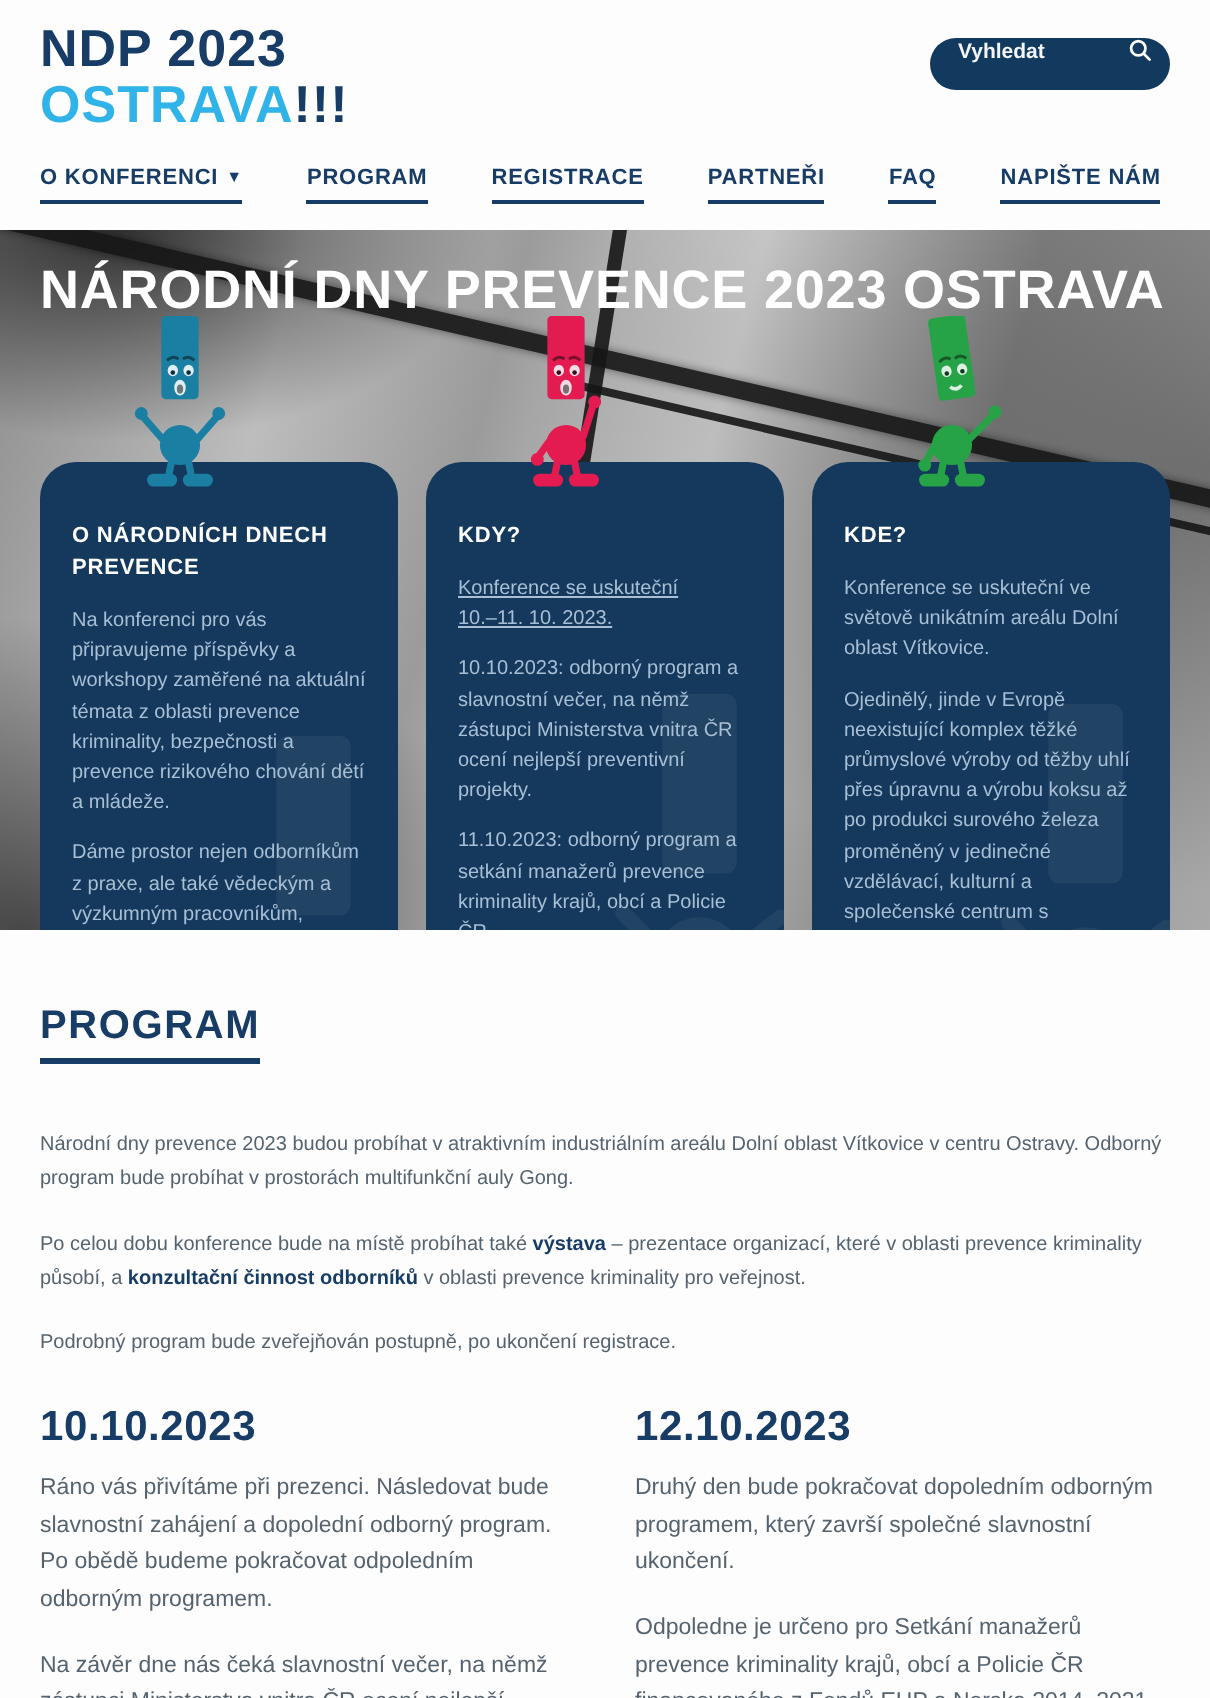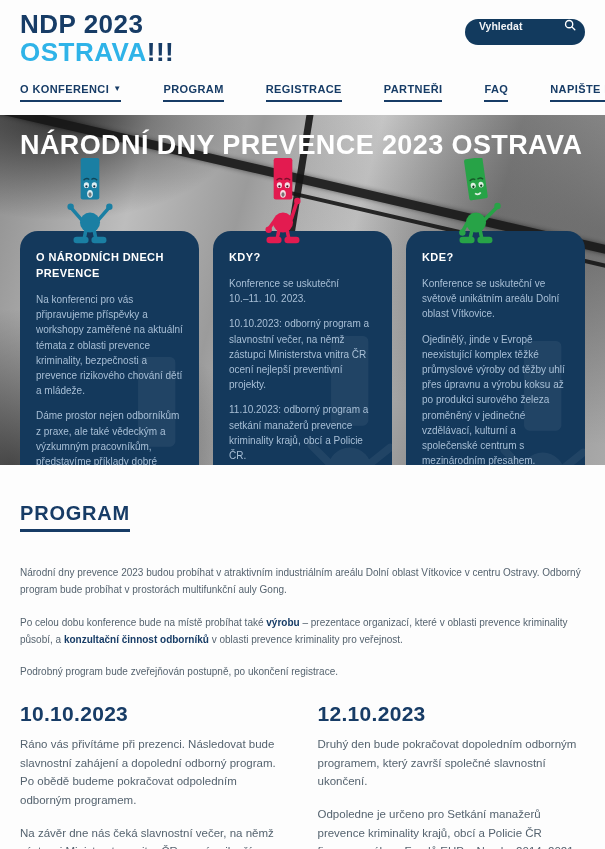--- a/index.html
+++ b/index.html
@@ -22,21 +22,21 @@
     margin-top:9px; width:120px; height:26px; background:#123a5e;
     border-radius:14px; display:flex; align-items:flex-start; padding:0 9px 0 12px;
   }
   .search-pill input {
     flex:1; min-width:0; background:transparent; border:none; outline:none;
     color:#fff; font-size:10.5px; font-family:inherit; font-weight:bold;
   }
   .search-pill input::placeholder { color:#fff; opacity:.95; }
   .search-icon-svg { width:12px; height:12px; flex:0 0 auto; }
 
-  nav { display:flex; gap:42px; padding:17px 20px 0; margin-bottom:13px; }
+  nav { display:flex; gap:32px; padding:17px 20px 0; margin-bottom:13px; }
   .nav-item {
     font-size:11px; font-weight:bold; color:#173c66; text-decoration:none;
     letter-spacing:.4px; padding-bottom:5px; border-bottom:2px solid #173c66;
     white-space:nowrap; display:inline-flex; align-items:center; gap:4px;
   }
   .caret { font-size:8px; line-height:1; }
 
   
   .hero {
     position:relative; height:350px; overflow:hidden;
@@ -59,31 +59,31 @@
   .cards {
     position:relative; z-index:2;
     display:grid; grid-template-columns:repeat(3,1fr); gap:14px;
     margin:70px 20px 0;
   }
   .card-col { position:relative; }
   .mascot { position:absolute; top:-73px; left:24px; width:92px; height:86px; z-index:2; }
 
   .card {
     position:relative; background:#14395c; border-radius:18px;
-    padding:19px 16px 30px; min-height:222px; overflow:hidden;
+    padding:30px 16px 30px; min-height:222px; overflow:hidden;
   }
   .card h3 {
     position:relative; z-index:1; color:#ffffff; font-size:11px; font-weight:bold;
     letter-spacing:.4px; margin:0 0 10px; line-height:1.45;
   }
   .card p {
     position:relative; z-index:1; color:#a8bfd6; font-size:10px;
     line-height:1.52; margin:0 0 10px;
   }
-  .prewrap { white-space:pre-line; }
+  .prewrap { white-space:pre-line;text-decoration:underline; }
   .watermark { position:absolute; right:-26px; bottom:-8px; width:130px; height:175px; opacity:.055; z-index:0; }
 
   
   main { padding:37px 20px 30px; background:#fdfdfd; }
   .program-heading {
     display:inline-block; font-size:20px; font-weight:bold; color:#173c66;
     letter-spacing:.8px; border-bottom:3px solid #173c66; padding-bottom:4px; margin:0;
   }
   .program-body { margin-top:32px; }
   .program-body p { font-size:10px; color:#55636f; line-height:1.72; margin:0 0 15px; }
@@ -263,21 +263,21 @@
     </div>
 
   </div>
 </section>
 
 <main>
   <section class="program">
     <h2 class="program-heading">PROGRAM</h2>
     <div class="program-body">
       <p>Národní dny prevence 2023 budou probíhat v atraktivním industriálním areálu Dolní oblast Vítkovice v centru Ostravy. Odborný program bude probíhat v prostorách multifunkční auly Gong.</p>
-      <p><span>Po celou dobu konference bude na místě probíhat také </span><span class="bold-navy">výrobu</span><span> – prezentace organizací, které v oblasti prevence kriminality působí, a </span><span class="bold-navy">konzultační činnost odborníků</span><span> v oblasti prevence kriminality pro veřejnost.</span></p>
+      <p><span>Po celou dobu konference bude na místě probíhat také </span><span class="bold-navy">výstava</span><span> – prezentace organizací, které v oblasti prevence kriminality působí, a </span><span class="bold-navy">konzultační činnost odborníků</span><span> v oblasti prevence kriminality pro veřejnost.</span></p>
       <p>Podrobný program bude zveřejňován postupně, po ukončení registrace.</p>
     </div>
   </section>
 
   <section class="days">
     <div class="day">
       <h2>10.10.2023</h2>
       <p>Ráno vás přivítáme při prezenci. Následovat bude slavnostní zahájení a dopolední odborný program. Po obědě budeme pokračovat odpoledním odborným programem.</p>
       <p>Na závěr dne nás čeká slavnostní večer, na němž zástupci Ministerstva vnitra ČR ocení nejlepší preventivní projekty. První den zakončí příjemná zábava s doprovodem živé hudby v klubu Brick House.</p>
     </div>

